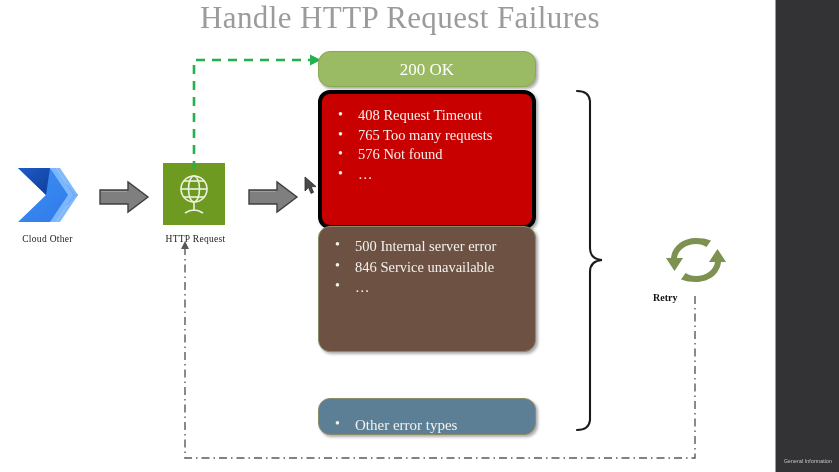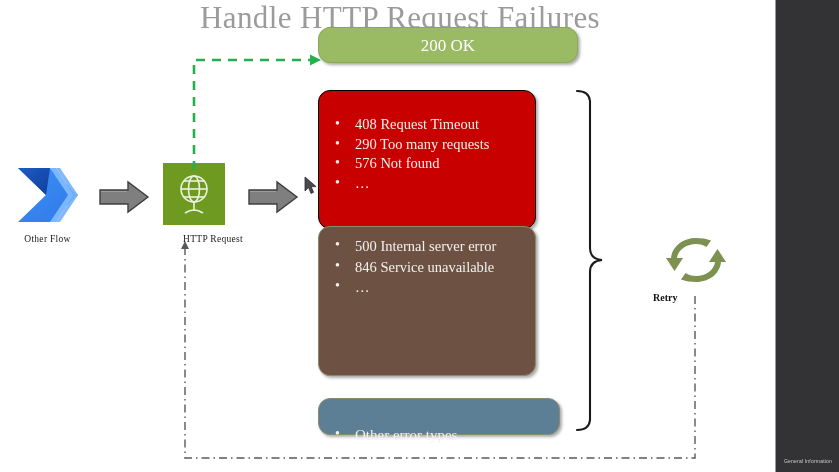--- a/index.html
+++ b/index.html
@@ -21,38 +21,38 @@
   }
   
   .rbox{
     position:absolute;border-radius:12px;
     box-shadow:2px 2px 3px rgba(0,0,0,0.33);
     box-sizing:border-box;
     color:#f2f2f2;
     font-family:"Liberation Serif",serif;
   }
   #box-ok{
-    left:318px;top:27px;width:260px;height:36px;
+    left:318px;top:51px;width:218px;height:36px;
     background:#9aba63;border:1px solid #8aa957;
     text-align:center;font-size:17px;line-height:36px;color:#ffffff;
   }
   #box-client{
     left:318px;top:90px;width:218px;height:139px;
-    background:#c80000;border:1px solid #000000;
-    padding:24px 10px 4px 10px;
+    background:#c80000;border:4px solid #000000;
+    padding:12px 10px 4px 10px;
   }
   #box-server{
-    left:318px;top:226px;width:218px;height:150px;
+    left:318px;top:226px;width:218px;height:126px;
     background:#6d5244;border:1px solid #8b8a6a;
     padding:9px 10px 4px 10px;
   }
   #box-other{
-    left:318px;top:398px;width:242px;height:37px;
+    left:318px;top:398px;width:218px;height:37px;
     background:#5d7f95;border:1px solid #8b8a6a;
-    padding:24px 10px 4px 10px;
+    padding:14px 10px 4px 10px;
   }
   ul.blist{margin:0;padding:0;list-style:none;}
   ul.blist li{
     position:relative;padding-left:26px;
     font-size:14.5px;line-height:19.5px;color:#f3f1ee;
     font-family:"Liberation Serif",serif;
   }
   ul.blist li::before{
     content:"\2022";position:absolute;left:6px;top:-1px;font-size:14px;color:#f3f1ee;
   }
@@ -64,21 +64,21 @@
   #icon-cloudflow{position:absolute;left:16px;top:166px;width:66px;height:58px;}
   #label-cloudflow{
     position:absolute;left:0px;top:234px;width:95px;text-align:center;
     font-size:9.5px;color:#1a1a1a;font-family:"Liberation Serif",serif;letter-spacing:0.3px;
   }
   #icon-http{
     position:absolute;left:163px;top:163px;width:62px;height:62px;
     background:#6f9a22;
   }
   #label-http{
-    position:absolute;left:148px;top:234px;width:95px;text-align:right;
+    position:absolute;left:148px;top:234px;width:95px;text-align:center;
     font-size:9.5px;color:#1a1a1a;font-family:"Liberation Serif",serif;letter-spacing:0.3px;
   }
   #icon-retry{position:absolute;left:666px;top:232px;width:60px;height:56px;}
   #label-retry{
     position:absolute;left:653px;top:292px;width:86px;text-align:left;
     font-size:10px;font-weight:bold;color:#111111;font-family:"Liberation Serif",serif;
   }
   .arrow-gray{position:absolute;}
   #arrow1{left:98px;top:179px;width:52px;height:36px;}
   #arrow2{left:247px;top:179px;width:52px;height:36px;}
@@ -120,21 +120,21 @@
           <stop offset="100%" stop-color="#2f7ae8"></stop>
         </linearGradient>
       </defs>
       <path d="M2 2 L34 2 L62 29 L34 56 L2 56 L30 29 Z" fill="url(#pa2)"></path>
       <path d="M2 2 L34 2 L30 29 L2 2 Z" fill="url(#pa1)"></path>
       <path d="M44 2 L62 29 L44 56 L40 56 L58 29 L40 2 Z" fill="#79b4fb" opacity="0.95"></path>
       <path d="M34 2 L62 29 L44 29 L24 6 Z" fill="#2f7ae8" opacity="0.0"></path>
       <path d="M40 2 L58 29 L40 56 L34 56 L52 29 L34 2 Z" fill="#7cb6fc"></path>
     </svg>
   </div>
-  <div id="label-cloudflow">Other  Flow</div>
+  <div id="label-cloudflow">Cloud  Other</div>
 
   <div class="arrow-gray" id="arrow1">
     <svg viewBox="0 0 52 36" width="52" height="36">
       <path d="M2 11 L30 11 L30 3 L50 18 L30 33 L30 25 L2 25 Z" fill="#7f7f7f" stroke="#3f3f3f" stroke-width="1.4"></path>
       <path d="M3 12 L29 12 L29 12.8 L3 12.8 Z" fill="#a6a6a6"></path>
     </svg>
   </div>
 
   <div id="icon-http">
     <svg viewBox="0 0 62 62" width="62" height="62">
@@ -165,21 +165,21 @@
       </g>
       <path d="M140 10.5 L151 16 L140 21.5 Z" fill="#22b14c"></path>
     </svg>
   </div>
 
   <div class="rbox" id="box-ok">200 OK</div>
 
   <div class="rbox" id="box-client">
     <ul class="blist">
       <li>408 Request Timeout</li>
-      <li>290 Too many requests</li>
+      <li>765 Too many requests</li>
       <li>576 Not found</li>
       <li class="ell">…</li>
     </ul>
   </div>
 
   <div class="rbox" id="box-server">
     <ul class="blist">
       <li>500  Internal server error</li>
       <li>846 Service unavailable</li>
       <li class="ell">…</li>

